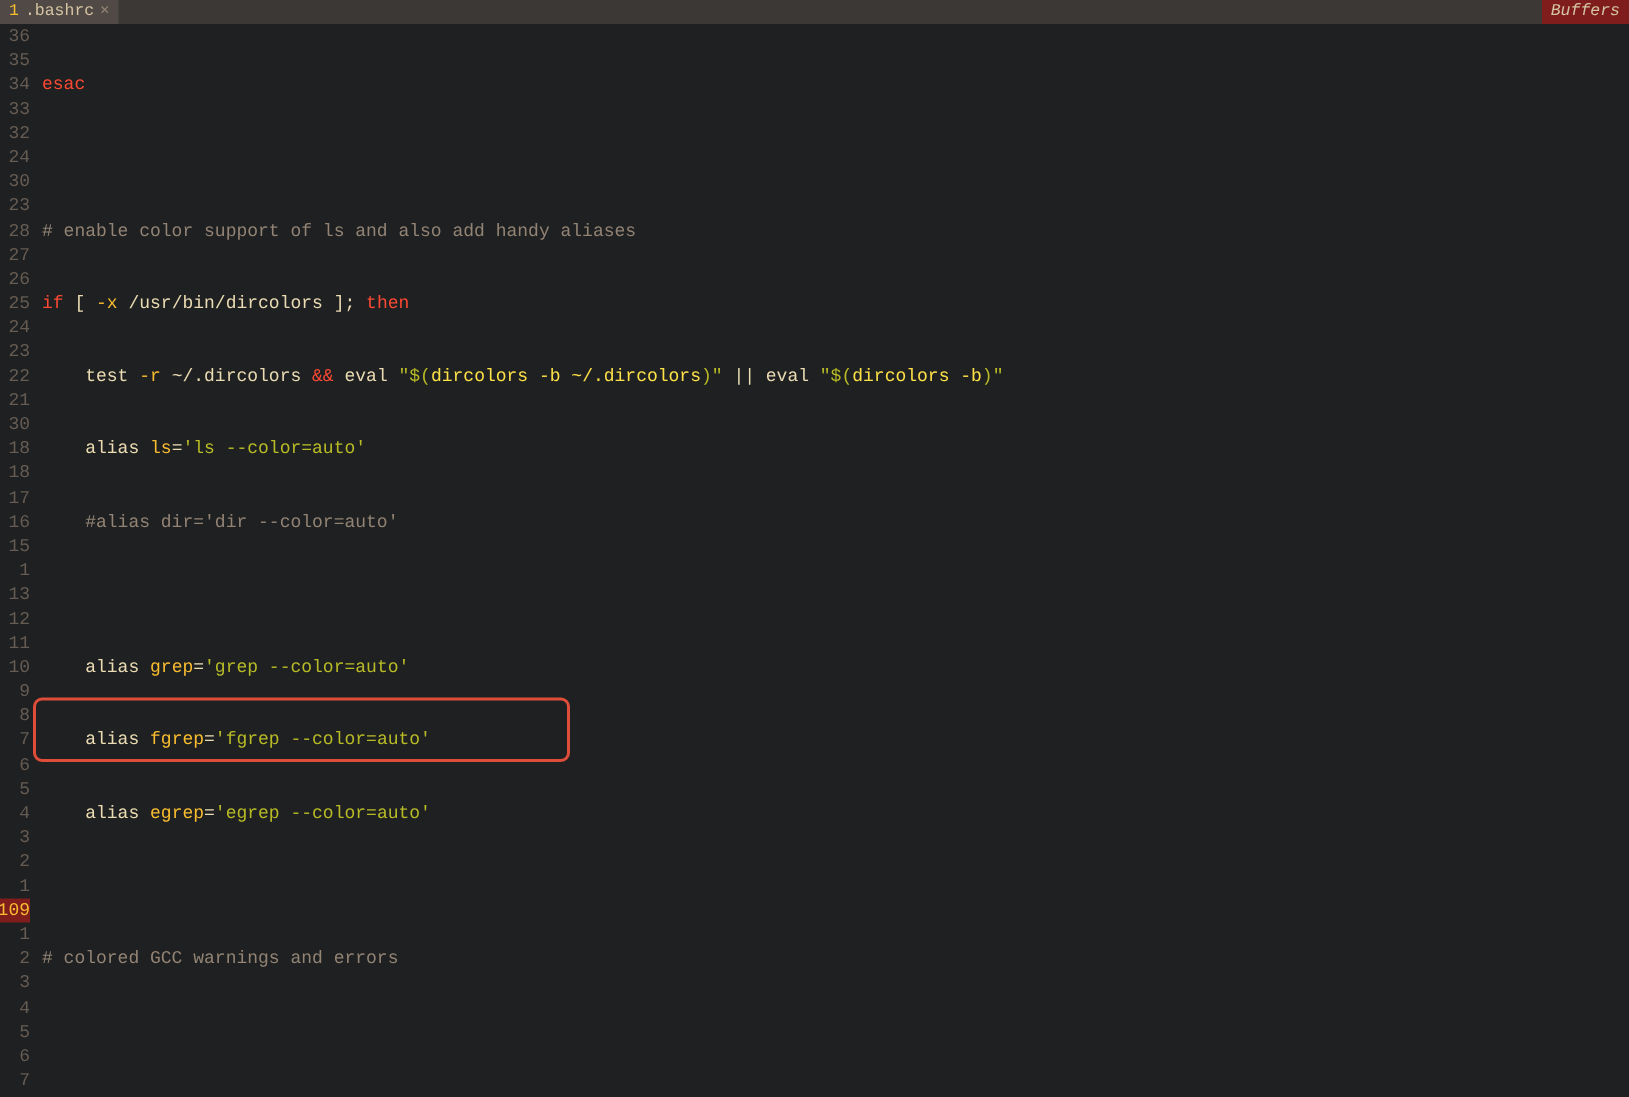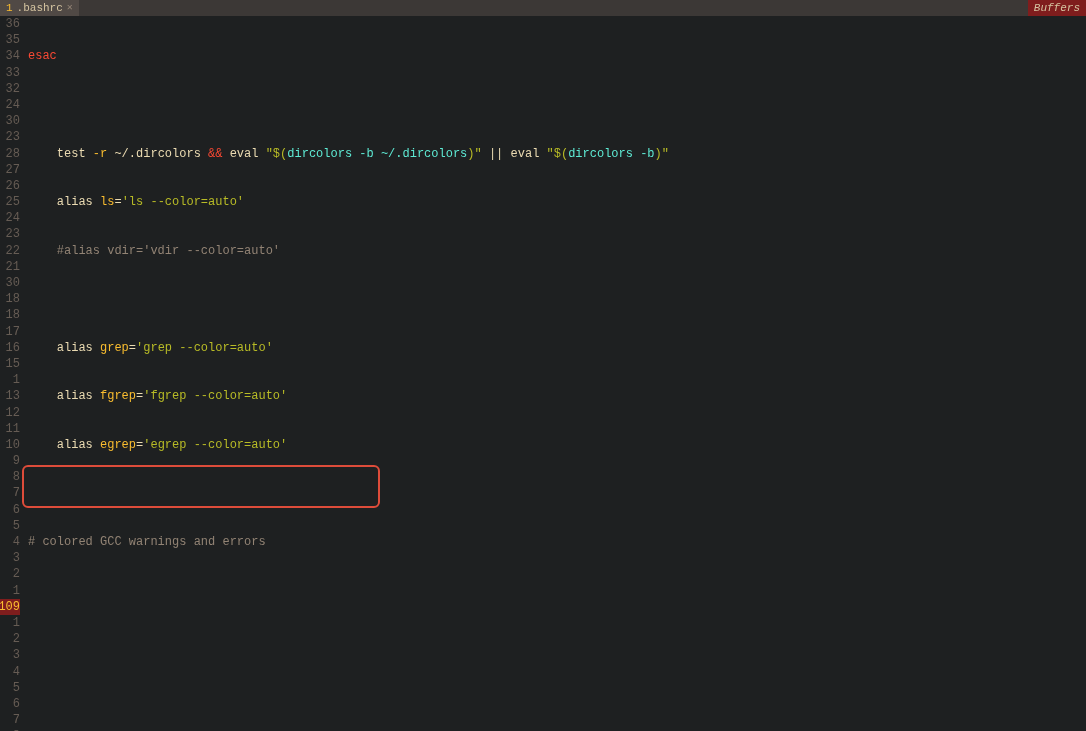--- a/index.html
+++ b/index.html
@@ -63,21 +63,21 @@
 .highlight-box {
   border: 2px solid #de4c3a;
   border-radius: 6px;
   position: absolute;
   pointer-events: none;
 }
 .c-comment { color: #928374; }
 .c-kw { color: #fb4934; }
 .c-str { color: #b8bb26; }
 .c-fn { color: #fabd2f; }
-.c-builtin { color: #5eead4; }
+.c-builtin { color: #fde047; }
 .c-plain { color: #ebdbb2; }
 </style>
 </head>
 <body>
 
 <div class="tab-bar">
   <div class="tab-left">
     <div class="tab">
       <span class="tab-num">1</span>
       <span>.bashrc</span>
@@ -134,23 +134,25 @@
       <div class="ln">4</div>
       <div class="ln">5</div>
       <div class="ln">6</div>
       <div class="ln">7</div>
       <div class="ln">8</div>
   </div>
 
   <div class="code">
     <div class="line"><span class="c-kw">esac</span></div>
     <div class="line"><span></span></div>
+    <div class="line"><span class="c-comment"># enable color support of ls and also add handy aliases</span></div>
+    <div class="line"><span class="c-kw">if</span><span class="c-plain"> [ </span><span class="c-fn">-x</span><span class="c-plain"> /usr/bin/dircolors ]; </span><span class="c-kw">then</span></div>
     <div class="line"><span class="c-plain">    test </span><span class="c-fn">-r</span><span class="c-plain"> ~/.dircolors </span><span class="c-kw">&amp;&amp;</span><span class="c-plain"> eval </span><span class="c-str">"$(</span><span class="c-builtin">dircolors -b ~/.dircolors</span><span class="c-str">)"</span><span class="c-plain"> || </span><span class="c-plain">eval </span><span class="c-str">"$(</span><span class="c-builtin">dircolors -b</span><span class="c-str">)"</span></div>
     <div class="line"><span class="c-plain">    alias </span><span class="c-fn">ls</span><span class="c-plain">=</span><span class="c-str">'ls --color=auto'</span></div>
-    <div class="line"><span class="c-comment">    #alias vdir='vdir --color=auto'</span></div>
+    <div class="line"><span class="c-comment">    #alias dir='dir --color=auto'</span></div>
     <div class="line"><span></span></div>
     <div class="line"><span class="c-plain">    alias </span><span class="c-fn">grep</span><span class="c-plain">=</span><span class="c-str">'grep --color=auto'</span></div>
     <div class="line"><span class="c-plain">    alias </span><span class="c-fn">fgrep</span><span class="c-plain">=</span><span class="c-str">'fgrep --color=auto'</span></div>
     <div class="line"><span class="c-plain">    alias </span><span class="c-fn">egrep</span><span class="c-plain">=</span><span class="c-str">'egrep --color=auto'</span></div>
     <div class="line"><span></span></div>
     <div class="line"><span class="c-comment"># colored GCC warnings and errors</span></div>
     
     
     
     

